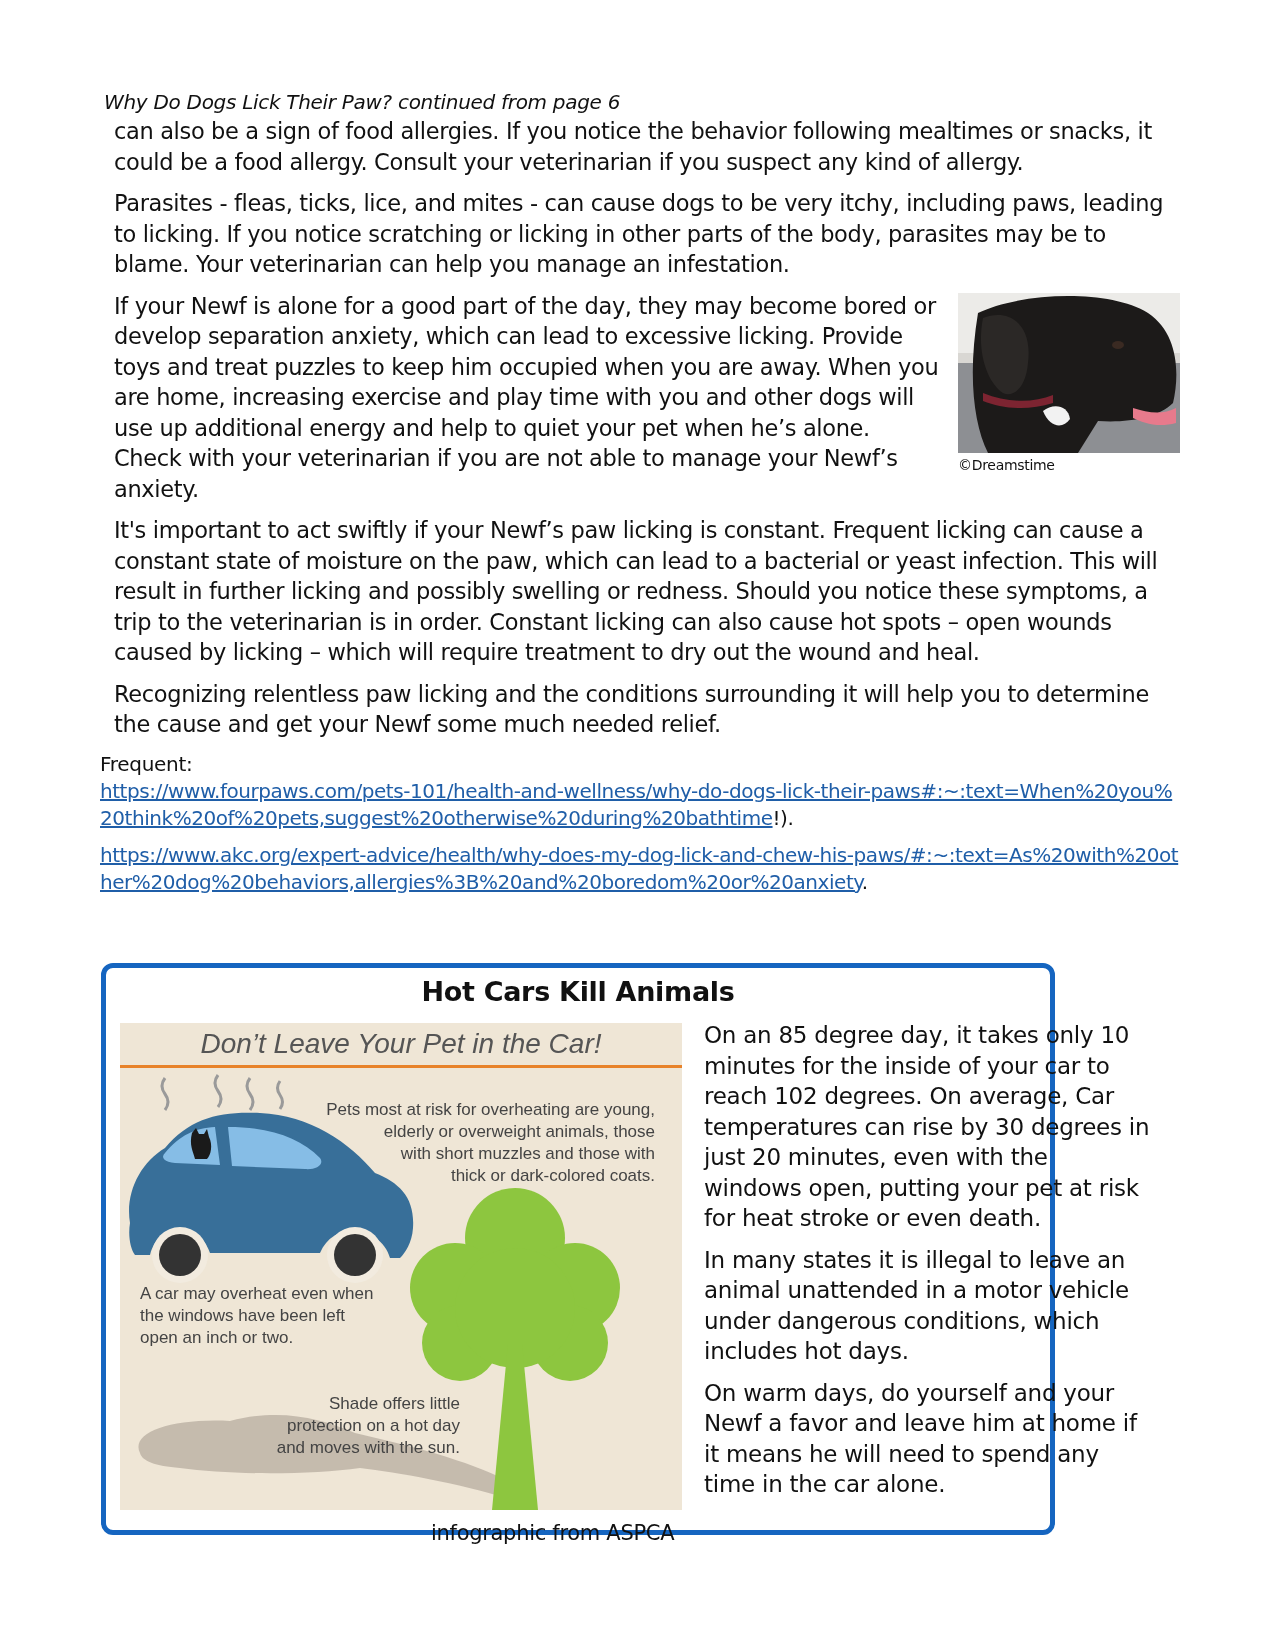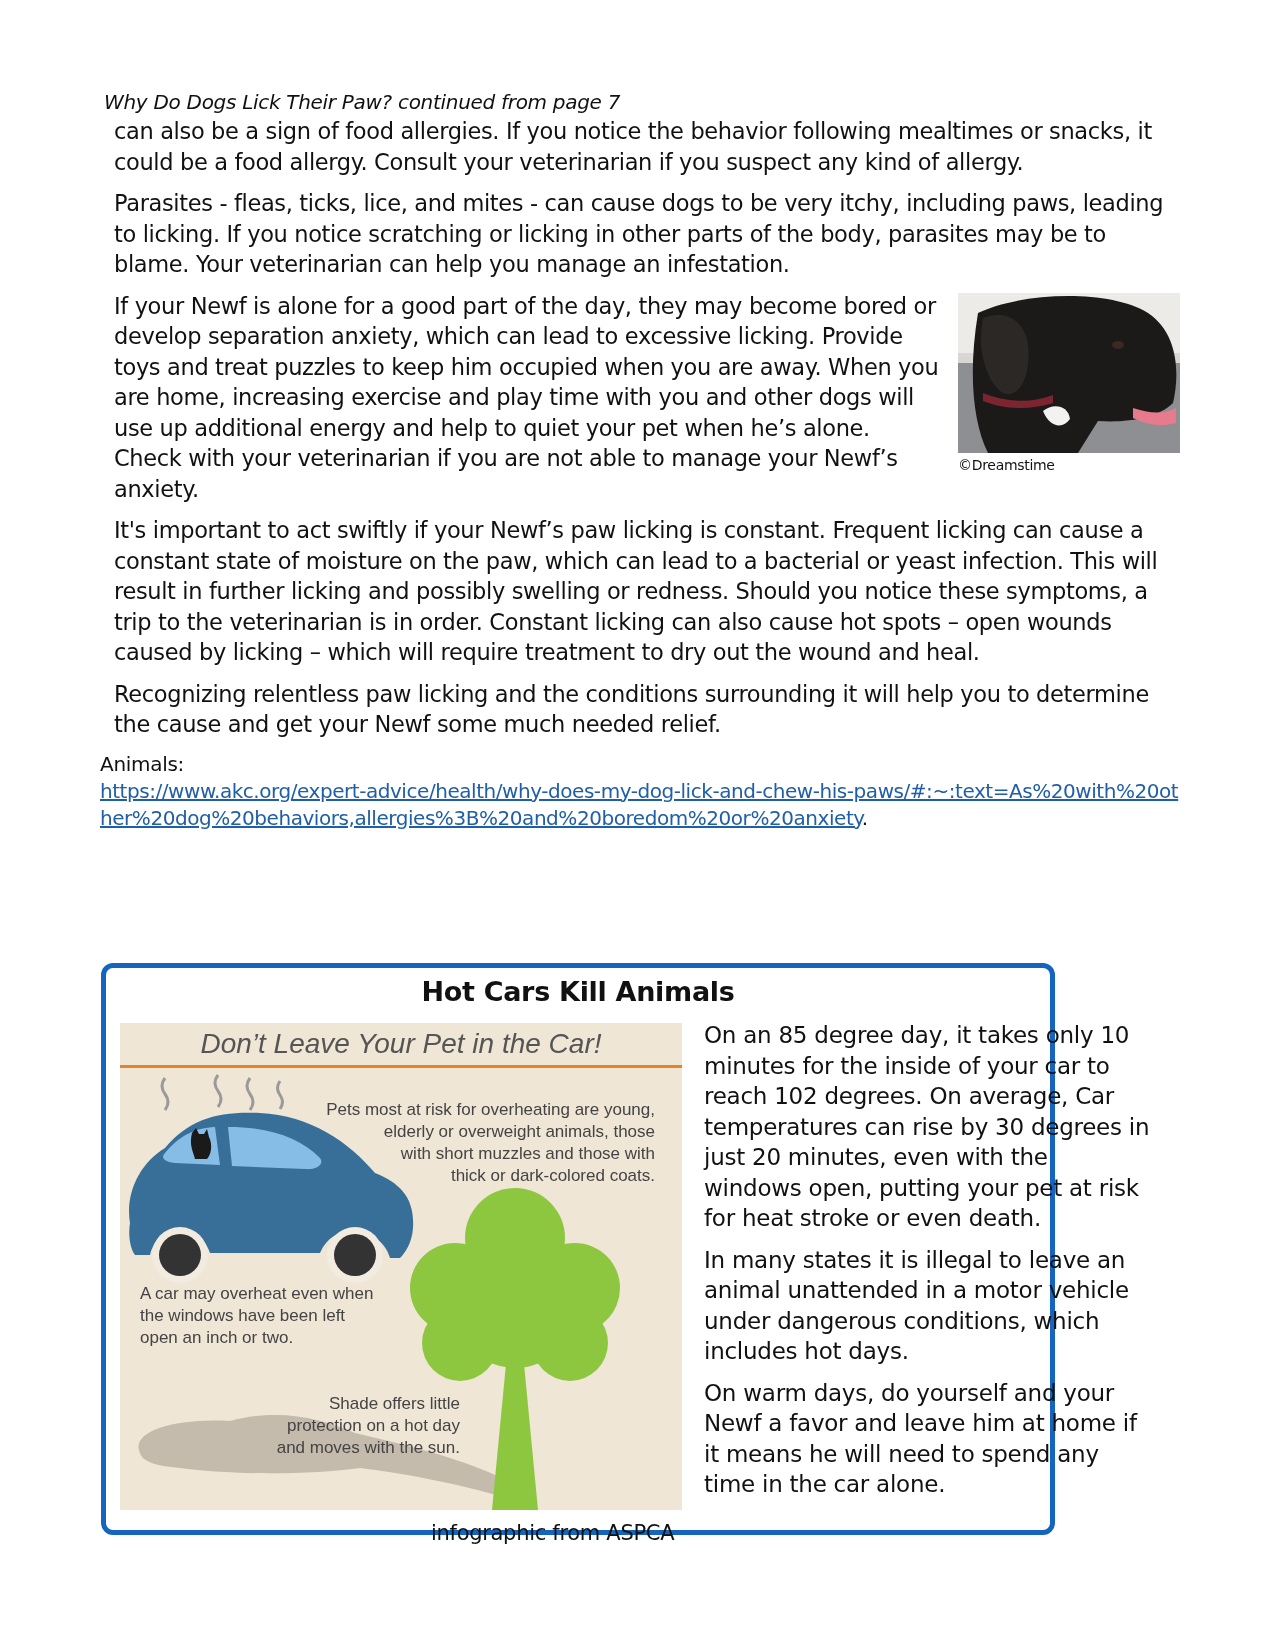--- a/index.html
+++ b/index.html
@@ -20,21 +20,21 @@
                font-size: 27px; font-weight: bold; letter-spacing: -0.3px; }
   .infographic { position: absolute; left: 14px; top: 55px; width: 562px; height: 487px; }
   .info-caption { position: absolute; left: 325px; top: 545px; font-size: 21px; letter-spacing: -0.3px; margin-top: 8px; }
   .box-text { position: absolute; left: 594px; top: 52px; width: 450px; }
   .box-text p { font-size: 23px; line-height: 30.5px; margin: 0 0 11px 4px; letter-spacing: -0.25px; }
 </style>
 </head>
 <body>
 
 <div class="page">
-  <div class="kicker">Why Do Dogs Lick Their Paw? continued from page 7</div>
+  <div class="kicker">Why Do Dogs Lick Their Paw? continued from page 6</div>
   <p class="body">can also be a sign of food allergies. If you notice the behavior following mealtimes or snacks, it could be a food allergy. Consult your veterinarian if you suspect any kind of allergy.</p>
   <p class="body">Parasites - fleas, ticks, lice, and mites - can cause dogs to be very itchy, including paws, leading to licking. If you notice scratching or licking in other parts of the body, parasites may be to blame. Your veterinarian can help you manage an infestation.</p>
 
   <div class="float-fig">
     <svg class="dog-photo" viewBox="0 0 222 160">
       <rect width="222" height="160" fill="#d9d7d3"></rect>
       <rect x="0" y="0" width="222" height="60" fill="#ecebe8"></rect>
       <rect x="0" y="70" width="222" height="90" fill="#8d8f93"></rect>
       <path d="M20 20 C60 0 150 -5 190 20 C220 40 222 80 215 110 C200 125 170 130 140 128 L120 160 L30 160 C15 130 10 80 20 20 Z" fill="#1c1a19"></path>
       <path d="M25 25 C50 15 75 30 70 70 C68 95 55 105 45 100 C30 90 18 60 25 25 Z" fill="#2b2826"></path>
@@ -43,21 +43,22 @@
       <path d="M25 100 C50 110 75 110 95 102 L95 110 C70 118 45 116 25 108 Z" fill="#7d2431"></path>
       <path d="M85 118 C95 110 110 112 112 126 C105 136 92 135 85 118 Z" fill="#f2f2f2"></path>
     </svg>
     <div class="photo-credit">©Dreamstime</div>
   </div>
 
   <p class="body">If your Newf is alone for a good part of the day, they may become bored or develop separation anxiety, which can lead to excessive licking. Provide toys and treat puzzles to keep him occupied when you are away. When you are home, increasing exercise and play time with you and other dogs will use up additional energy and help to quiet your pet when he’s alone. Check with your veterinarian if you are not able to manage your Newf’s anxiety.</p>
   <p class="body">It's important to act swiftly if your Newf’s paw licking is constant. Frequent licking can cause a constant state of moisture on the paw, which can lead to a bacterial or yeast infection. This will result in further licking and possibly swelling or redness. Should you notice these symptoms, a trip to the veterinarian is in order. Constant licking can also cause hot spots – open wounds caused by licking – which will require treatment to dry out the wound and heal.</p>
   <p class="body">Recognizing relentless paw licking and the conditions surrounding it will help you to determine the cause and get your Newf some much needed relief.</p>
 
-  <p class="sources-label">Animals:</p>
+  <p class="sources-label">Frequent:</p>
+  <p class="src"><a href="#">https://www.fourpaws.com/pets-101/health-and-wellness/why-do-dogs-lick-their-paws#:~:text=When%20you%20think%20of%20pets,suggest%20otherwise%20during%20bathtime</a><span>!).</span></p>
   <p class="src"><a href="#">https://www.akc.org/expert-advice/health/why-does-my-dog-lick-and-chew-his-paws/#:~:text=As%20with%20other%20dog%20behaviors,allergies%3B%20and%20boredom%20or%20anxiety</a><span>.</span></p>
 </div>
 
 <div class="box">
   <div class="box-title">Hot Cars Kill Animals</div>
 
   <svg class="infographic" viewBox="0 0 562 487">
     <rect width="562" height="487" fill="#efe6d6"></rect>
     <text x="281" y="30" text-anchor="middle" font-family="Liberation Sans, sans-serif" font-style="italic" font-size="28" fill="#555">Don’t Leave Your Pet in the Car!</text>
     <rect x="0" y="42" width="562" height="3" fill="#e8832a"></rect>

